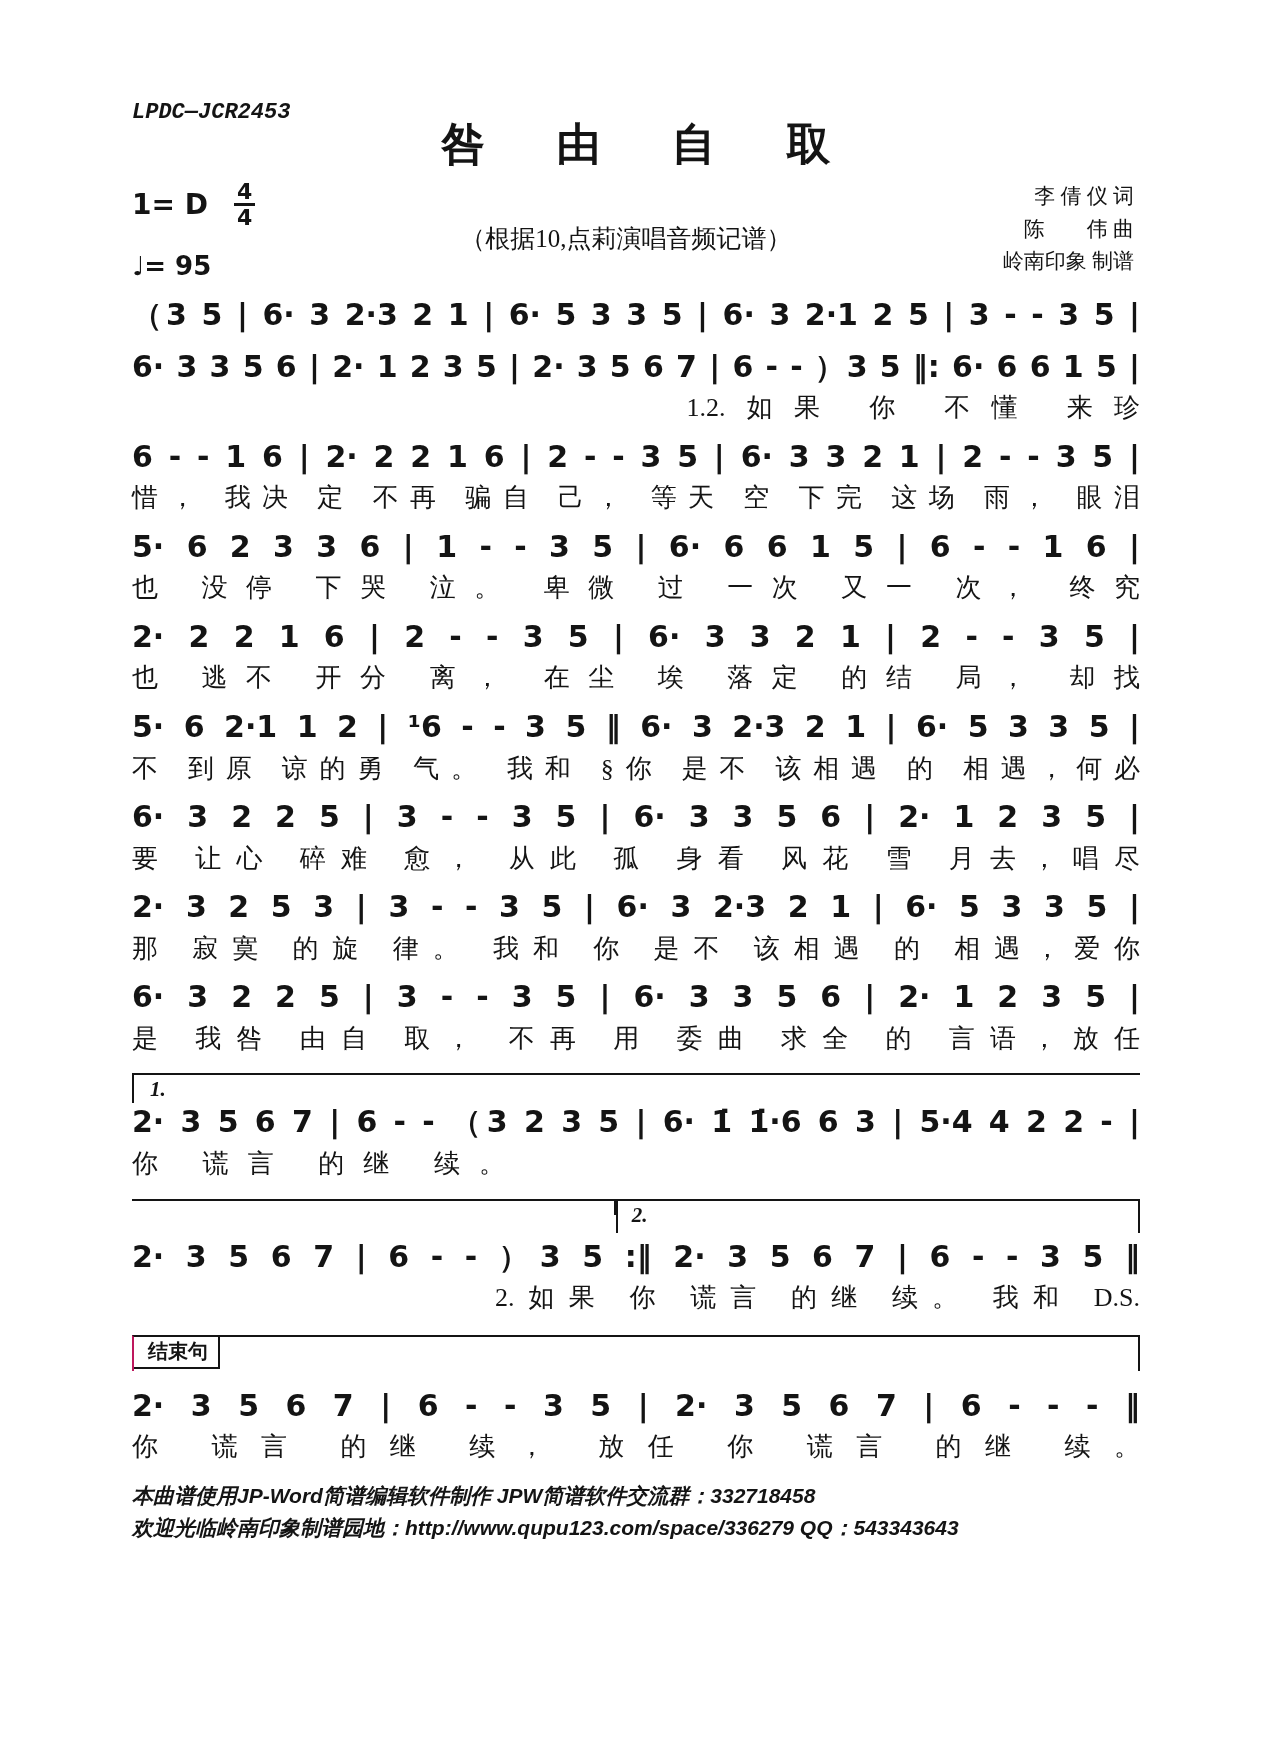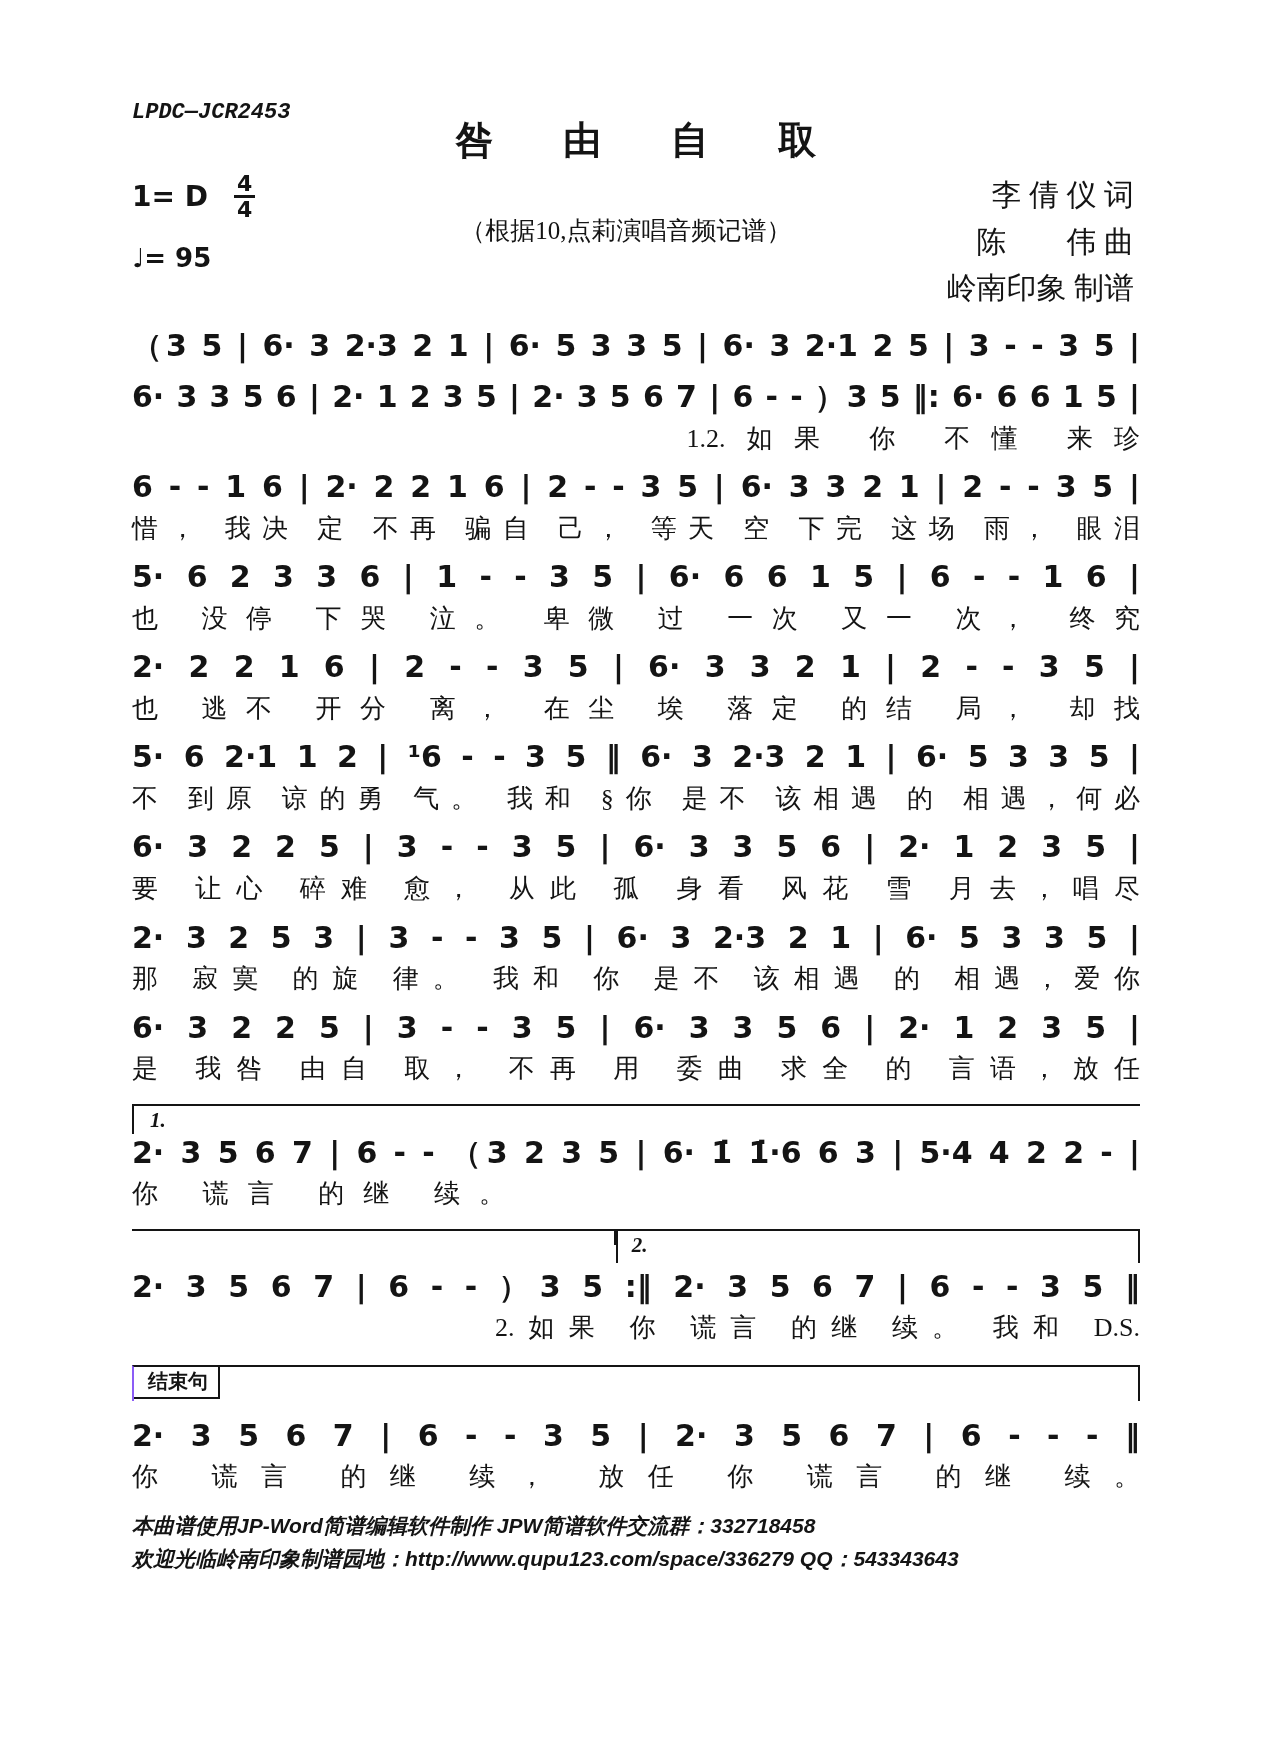--- a/index.html
+++ b/index.html
@@ -11,32 +11,32 @@
     padding: 100px 132px 0 132px;
     overflow: hidden;
   }
   .catalog {
     font-family: Liberation Mono, monospace;
     font-style: italic; font-weight: bold;
     font-size: 22px; margin-bottom: 4px;
   }
   .title {
     text-align: center; font-weight: bold;
-    font-size: 38px; letter-spacing: 30px;
+    font-size: 44px; letter-spacing: 30px;
     text-indent: 30px; margin-top: -14px;
   }
   .head-row { display: flex; margin-top: 6px; }
   .head-left { width: 24%; font-family: "DejaVu Sans", sans-serif; font-weight: bold; }
   .keyline { font-size: 28px; display: flex; align-items: center; gap: 26px; }
   .frac { display: inline-flex; flex-direction: column; align-items: center;
           font-size: 22px; line-height: 1.05; }
   .frac .num { border-bottom: 3px solid #141414; padding: 0 3px; }
   .tempo { font-size: 26px; margin-top: 22px; }
   .head-center { width: 50%; text-align: center; font-size: 25px; padding-top: 42px; }
-  .head-right { width: 26%; text-align: right; font-size: 30px; line-height: 1.55; padding-right: 6px; }
+  .head-right { width: 26%; text-align: right; font-size: 21px; line-height: 1.55; padding-right: 6px; }
   .credit-line { white-space: pre; }
 
   .score { margin-top: 16px; }
   .notes {
     font-family: "DejaVu Sans", sans-serif;
     font-weight: bold; font-size: 30px;
     text-align: justify; -moz-text-align-last: justify; text-align-last: justify;
     white-space: normal; margin-top: 17px; line-height: 1.15;
   }
   .lyrics {
@@ -54,21 +54,21 @@
     padding: 2px 0 0 16px;
     font-style: italic; font-weight: bold; font-size: 21px;
     font-family: "Liberation Serif", serif;
   }
   .volta-split { display: flex; margin-top: 20px; height: 34px; }
   .volta-split .seg1 { width: 48%; border-top: 2px solid #141414; border-right: 2px solid #141414; height: 16px; }
   .volta-split .seg2 { flex: 1; border-top: 2px solid #141414; border-left: 2px solid #141414; border-right: 2px solid #141414;
     height: 34px; padding: 2px 0 0 14px; font-style: italic; font-weight: bold; font-size: 21px; }
   .coda-bracket {
     margin-top: 22px;
-    border-top: 2px solid #141414; border-left: 2px solid #8b5cf6; border-right: 2px solid #141414;
+    border-top: 2px solid #141414; border-left: 2px solid #be185d; border-right: 2px solid #141414;
     height: 36px;
   }
   .coda-label {
     display: inline-block; font-size: 20px; font-weight: bold;
     padding: 1px 10px 2px 14px;
     border-right: 2px solid #141414; border-bottom: 2px solid #141414;
   }
   .footer {
     margin-top: 18px;
     font-family: "Liberation Sans", sans-serif;

